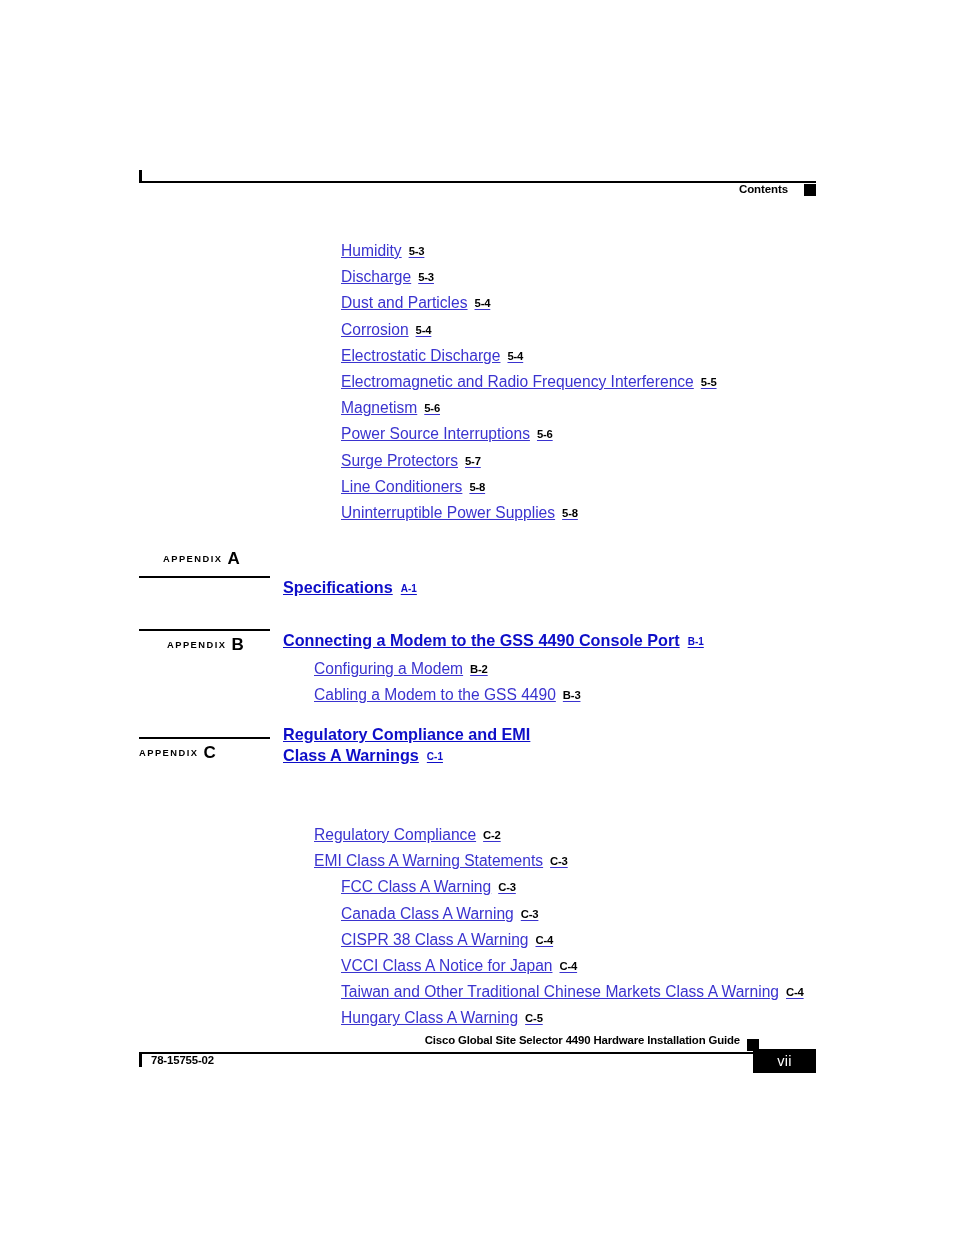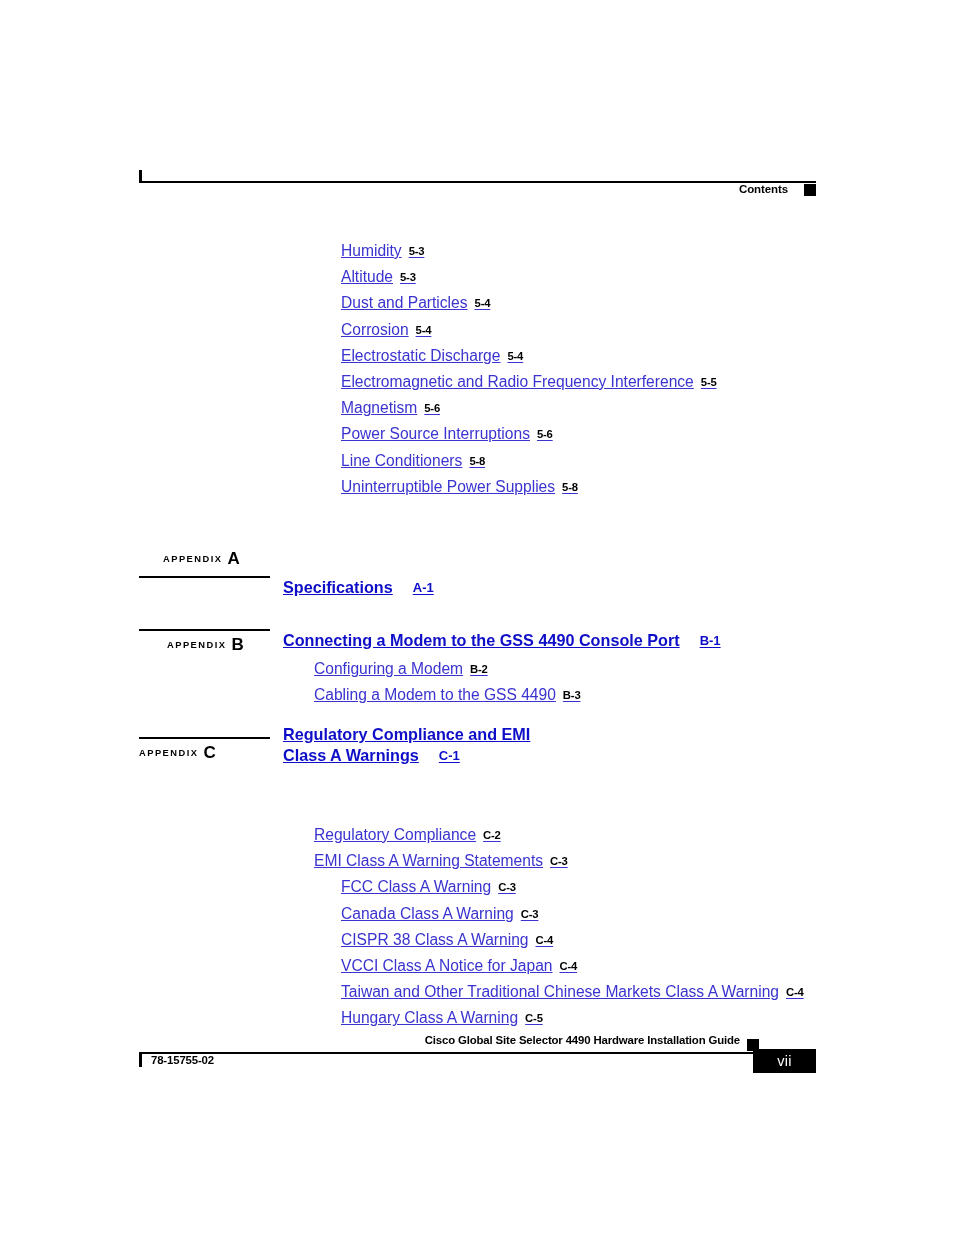--- a/index.html
+++ b/index.html
@@ -131,22 +131,22 @@
     position: absolute;
     left: 283px;
     font-size: 16.2px;
     font-weight: bold;
     color: #0e0ec8;
     line-height: 20.5px;
     white-space: nowrap;
   }
   .appendix-title .pg {
     vertical-align: 1px;
-    margin-left: 20px;
-    font-size: 13px;
+    margin-left: 8px;
+    font-size: 10px;
   }
   .appendix-title .line2 {
     display: block;
   }
 
   
   .footer {
     position: absolute;
     left: 139px;
     top: 1034px;
@@ -231,39 +231,42 @@
     <div class="header-square"></div>
   </div>
 
   <div class="toc">
 
     <div class="toc-group">
       <a class="entry lvl2" href="#">
         <span class="title">Humidity</span><span class="pg">5-3</span>
       </a>
       <a class="entry lvl2" href="#">
-        <span class="title">Altitude</span><span class="pg">5-3</span>
+        <span class="title">Discharge</span><span class="pg">5-3</span>
       </a>
       <a class="entry lvl2" href="#">
         <span class="title">Dust and Particles</span><span class="pg">5-4</span>
       </a>
       <a class="entry lvl2" href="#">
         <span class="title">Corrosion</span><span class="pg">5-4</span>
       </a>
       <a class="entry lvl2" href="#">
         <span class="title">Electrostatic Discharge</span><span class="pg">5-4</span>
       </a>
       <a class="entry lvl2" href="#">
         <span class="title">Electromagnetic and Radio Frequency Interference</span><span class="pg">5-5</span>
       </a>
       <a class="entry lvl2" href="#">
         <span class="title">Magnetism</span><span class="pg">5-6</span>
       </a>
       <a class="entry lvl2" href="#">
         <span class="title">Power Source Interruptions</span><span class="pg">5-6</span>
+      </a>
+      <a class="entry lvl2" href="#">
+        <span class="title">Surge Protectors</span><span class="pg">5-7</span>
       </a>
       <a class="entry lvl2" href="#">
         <span class="title">Line Conditioners</span><span class="pg">5-8</span>
       </a>
       <a class="entry lvl2" href="#">
         <span class="title">Uninterruptible Power Supplies</span><span class="pg">5-8</span>
       </a>
     </div>
   </div>
 

